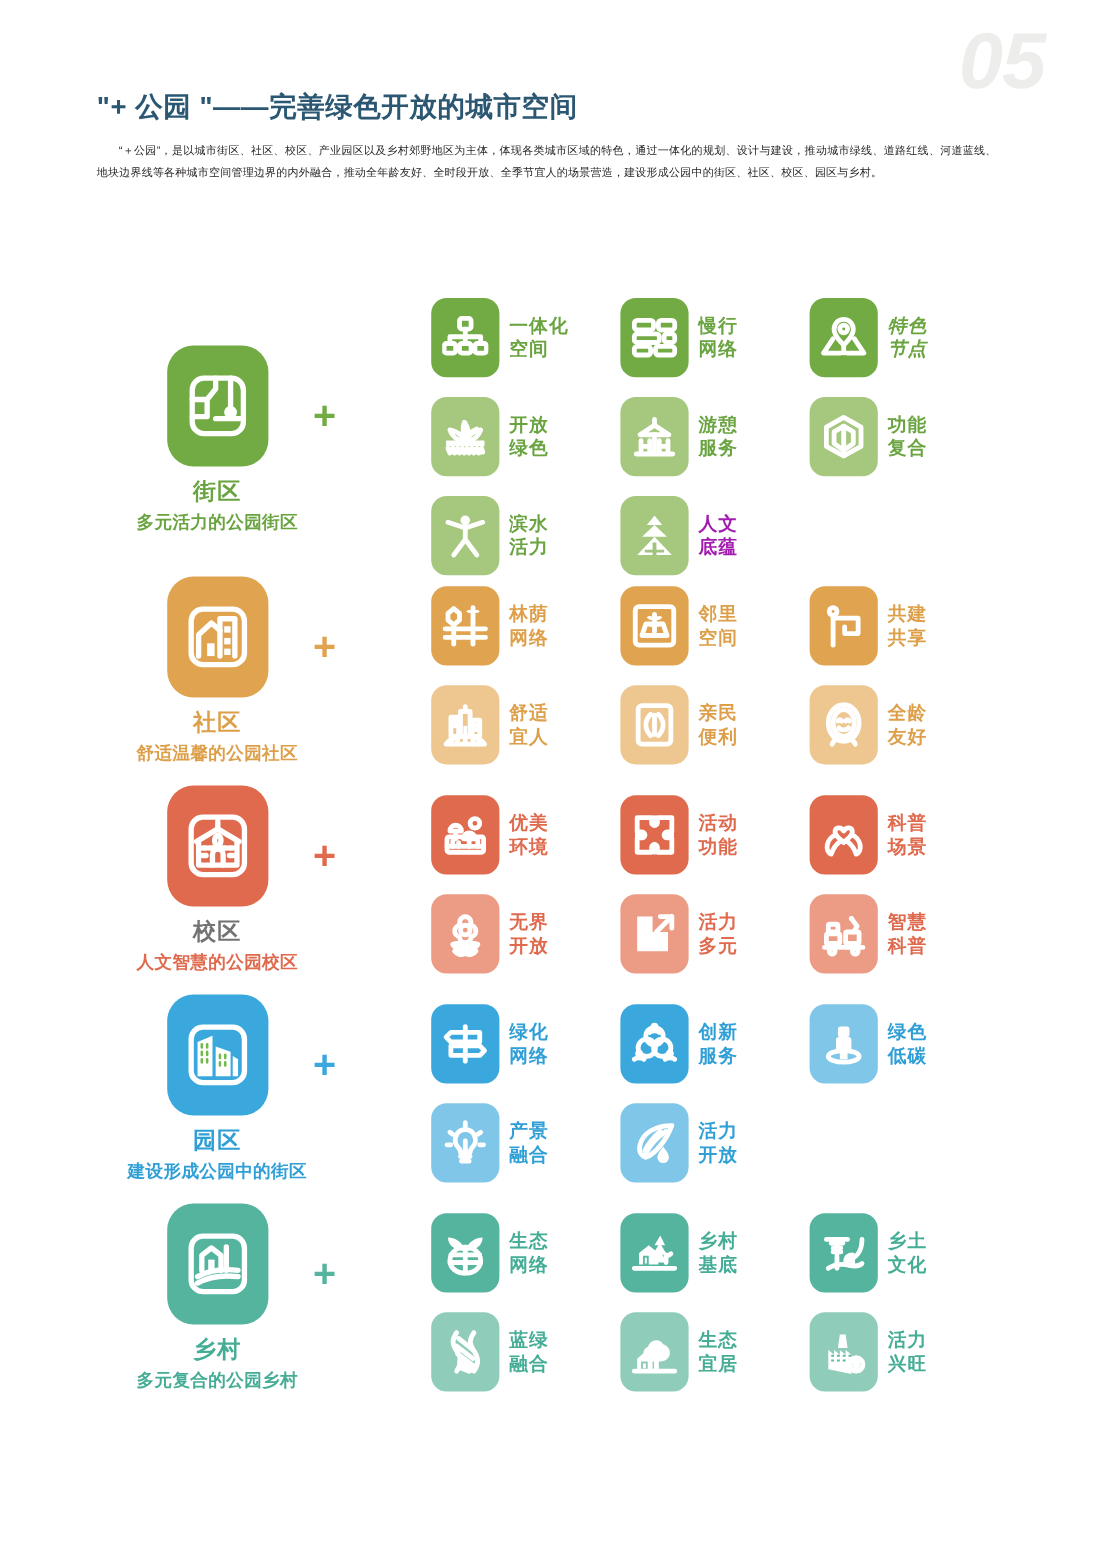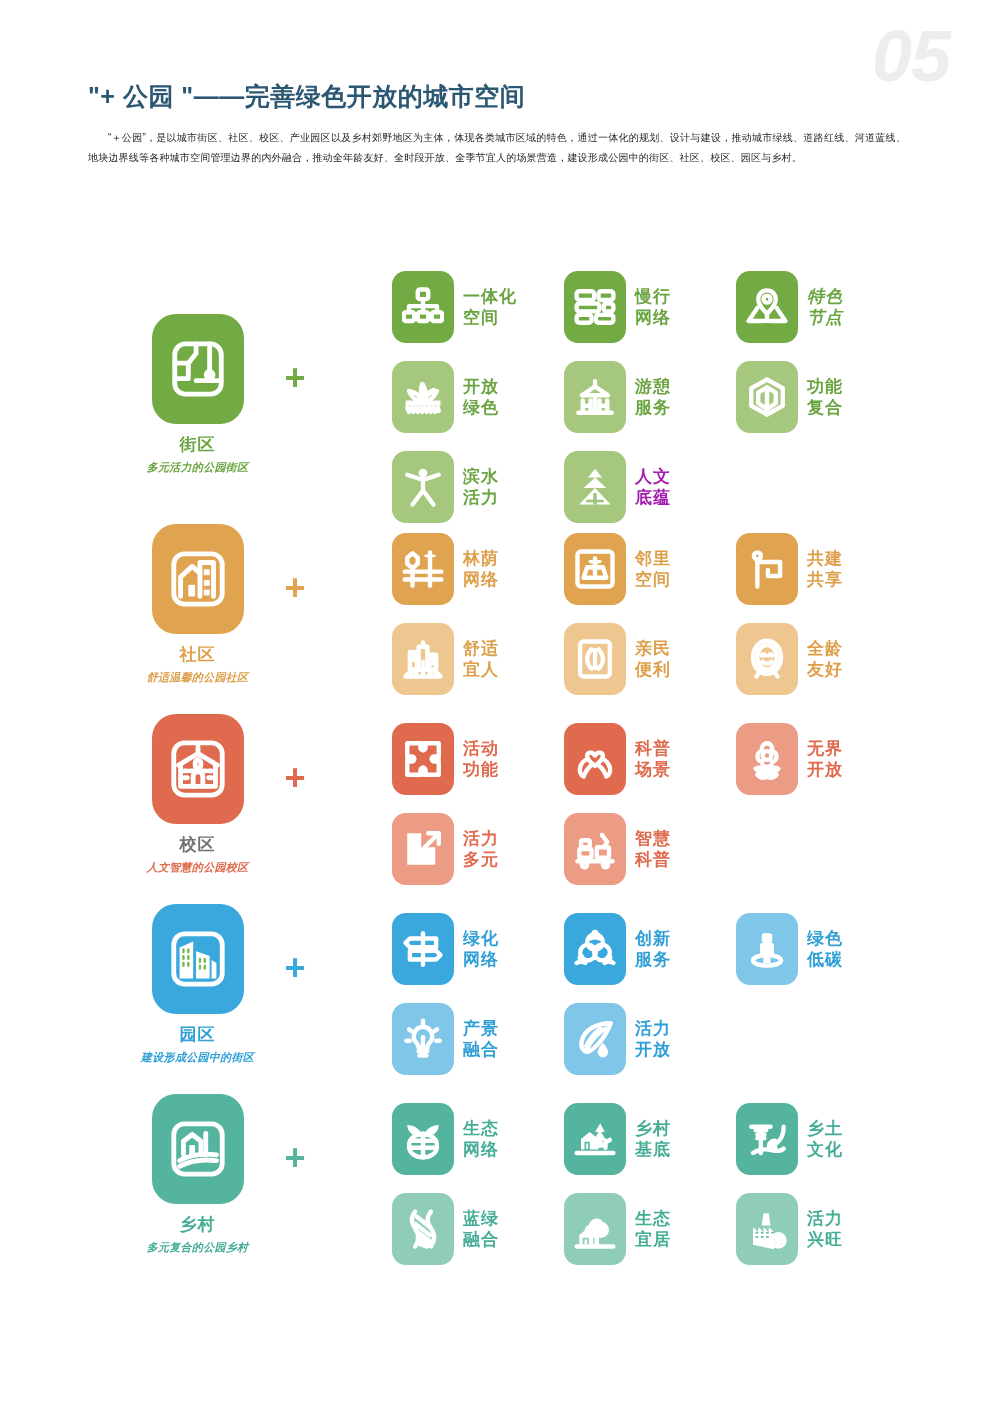--- a/index.html
+++ b/index.html
@@ -44,24 +44,24 @@
     position:absolute;left:110px;top:0;width:175px;
     display:flex;flex-direction:column;align-items:center;
   }
   .row.r1 .group{top:52px;}
   .group-tile{
     width:92px;height:110px;border-radius:24px;
     display:flex;align-items:center;justify-content:center;
   }
   .group-tile svg{width:62px;height:62px;display:block;}
   .group-name{
-    margin-top:9px;font-size:17px;font-weight:bold;letter-spacing:1px;
+    margin-top:9px;font-size:21px;font-weight:bold;letter-spacing:1px;
   }
   .group-sub{
-    margin-top:4px;font-size:11px;font-weight:bold;letter-spacing:.3px;font-style:italic;
+    margin-top:4px;font-size:16px;font-weight:bold;letter-spacing:.3px;
   }
 
   
   .plus{
     position:absolute;left:274px;width:42px;text-align:center;
     font-size:36px;font-weight:bold;line-height:1;top:46px;
   }
   .row.r1 .plus{top:98px;}
 
   
@@ -353,20 +353,38 @@
           </div>
           <div class="group-name" style="color: #737373;">校区</div>
           <div class="group-sub" style="color: rgb(223, 106, 77);">人文智慧的公园校区</div>
         </div>
         <div class="plus" style="color: rgb(224, 106, 78);">+</div>
         <div class="grid">
           <div class="cell">
             <div class="tile" style="background: rgb(224, 106, 78);">
               <span>
                 <svg viewBox="0 0 48 48">
+                  <path d="M8 20c0-4 3-6 6-6s6 2 6 6z" fill="none" stroke="#fff" stroke-width="5" stroke-linecap="round" stroke-linejoin="round"></path>
+                  <path d="M14 20v8" fill="none" stroke="#fff" stroke-width="5" stroke-linecap="round" stroke-linejoin="round"></path>
+                  <circle cx="34" cy="12" r="5" fill="none" stroke="#fff" stroke-width="5" stroke-linecap="round" stroke-linejoin="round"></circle>
+                  <path d="M22 28c0-4 3-6 6-6s6 2 6 6z" fill="none" stroke="#fff" stroke-width="5" stroke-linecap="round" stroke-linejoin="round"></path>
+                  <path d="M28 28v8" fill="none" stroke="#fff" stroke-width="5" stroke-linecap="round" stroke-linejoin="round"></path>
+                  <rect x="5" y="26" width="38" height="16" rx="2" fill="none" stroke="#fff" stroke-width="5" stroke-linecap="round" stroke-linejoin="round"></rect>
+                  <path d="M5 36h38" fill="none" stroke="#fff" stroke-width="5" stroke-linecap="round" stroke-linejoin="round"></path>
+                  <path d="M11 30v6M17 32v4M37 30v6" fill="none" stroke="#fff" stroke-width="5" stroke-linecap="round" stroke-linejoin="round"></path>
+                </svg>
+              </span>
+            </div>
+            <div class="cell-label" style="color: rgb(223, 106, 77);">优美
+环境</div>
+          </div>
+          <div class="cell">
+            <div class="tile" style="background: rgb(224, 106, 78);">
+              <span>
+                <svg viewBox="0 0 48 48">
                   <path d="M6 6h15v5a3 3 0 003 3 3 3 0 003-3V6h15v15h-5a3 3 0 00-3 3 3 3 0 003 3h5v15H27v-5a3 3 0 00-3-3 3 3 0 00-3 3v5H6V27h5a3 3 0 003-3 3 3 0 00-3-3H6z" fill="none" stroke="#fff" stroke-width="5" stroke-linecap="round" stroke-linejoin="round"></path>
                   <path d="M24 6v8M24 34v8M6 24h8M34 24h8" fill="none" stroke="#fff" stroke-width="5" stroke-linecap="round" stroke-linejoin="round"></path>
                 </svg>
               </span>
             </div>
             <div class="cell-label" style="color: rgb(223, 106, 77);">活动
 功能</div>
           </div>
           <div class="cell">
             <div class="tile" style="background: rgb(224, 106, 78);">

